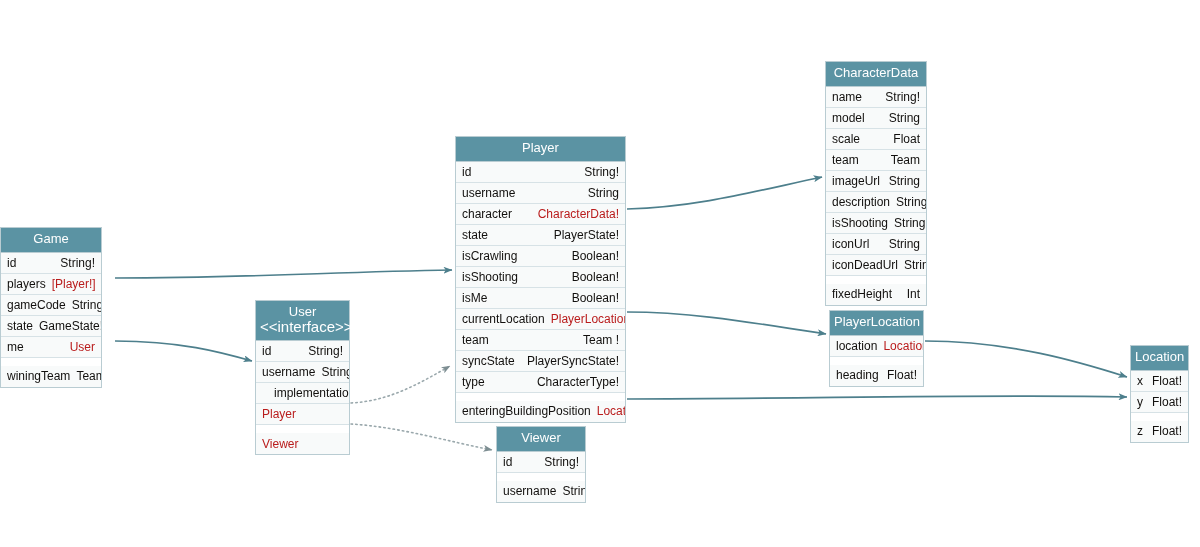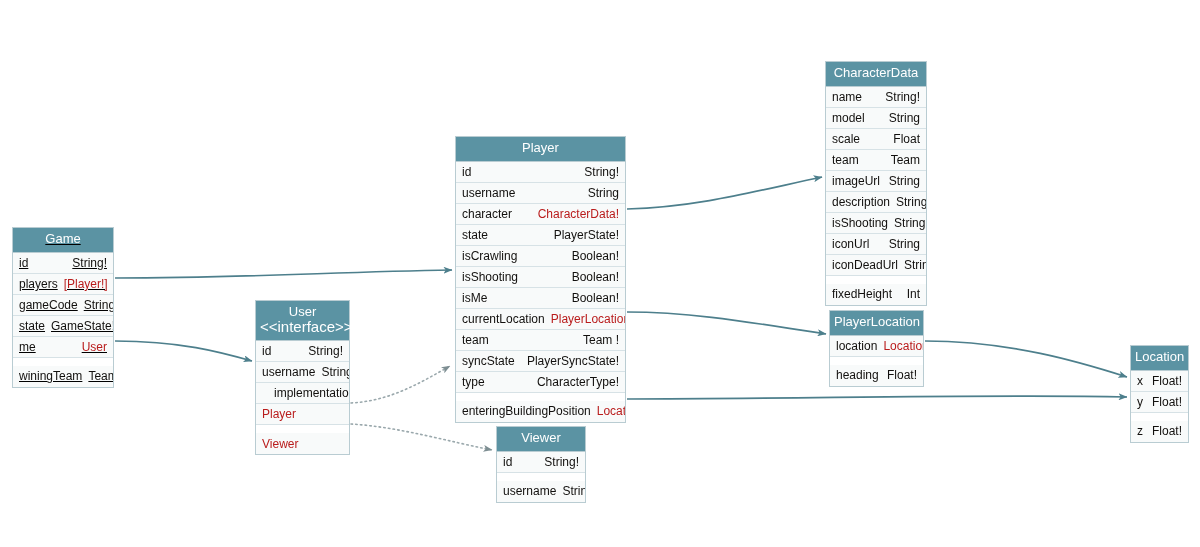--- a/index.html
+++ b/index.html
@@ -119,21 +119,21 @@
       <path d="M925,341 C 1010,341 1080,362 1127,377" marker-end="url(#arrowhead)"></path>
     </g>
 
     <g fill="none" stroke="#9aa8ac" stroke-width="1.6" stroke-dasharray="1.5 3.2" stroke-linecap="round">
       <path d="M351,403 C 390,401 420,383 450,366" marker-end="url(#arrowhead-dot)"></path>
       <path d="M351,424 C 400,427 450,442 492,450" marker-end="url(#arrowhead-dot)"></path>
     </g>
   </svg>
 
   <div id="entity-layer">
-      <div class="entity" style="left: 12px; top: 227px; width: 102px; text-decoration: underline;">
+      <div class="entity" style="left: 0; top: 227px; width: 102px;">
         <div class="entity-header"><span>Game</span></div>
         <div class="row">
           <span class="fname">id</span>
           <span class="ftype">String!</span>
         </div>
         <div class="row">
           <span class="fname">players</span>
           <span class="ftype link">[Player!]</span>
         </div>
         <div class="row">

